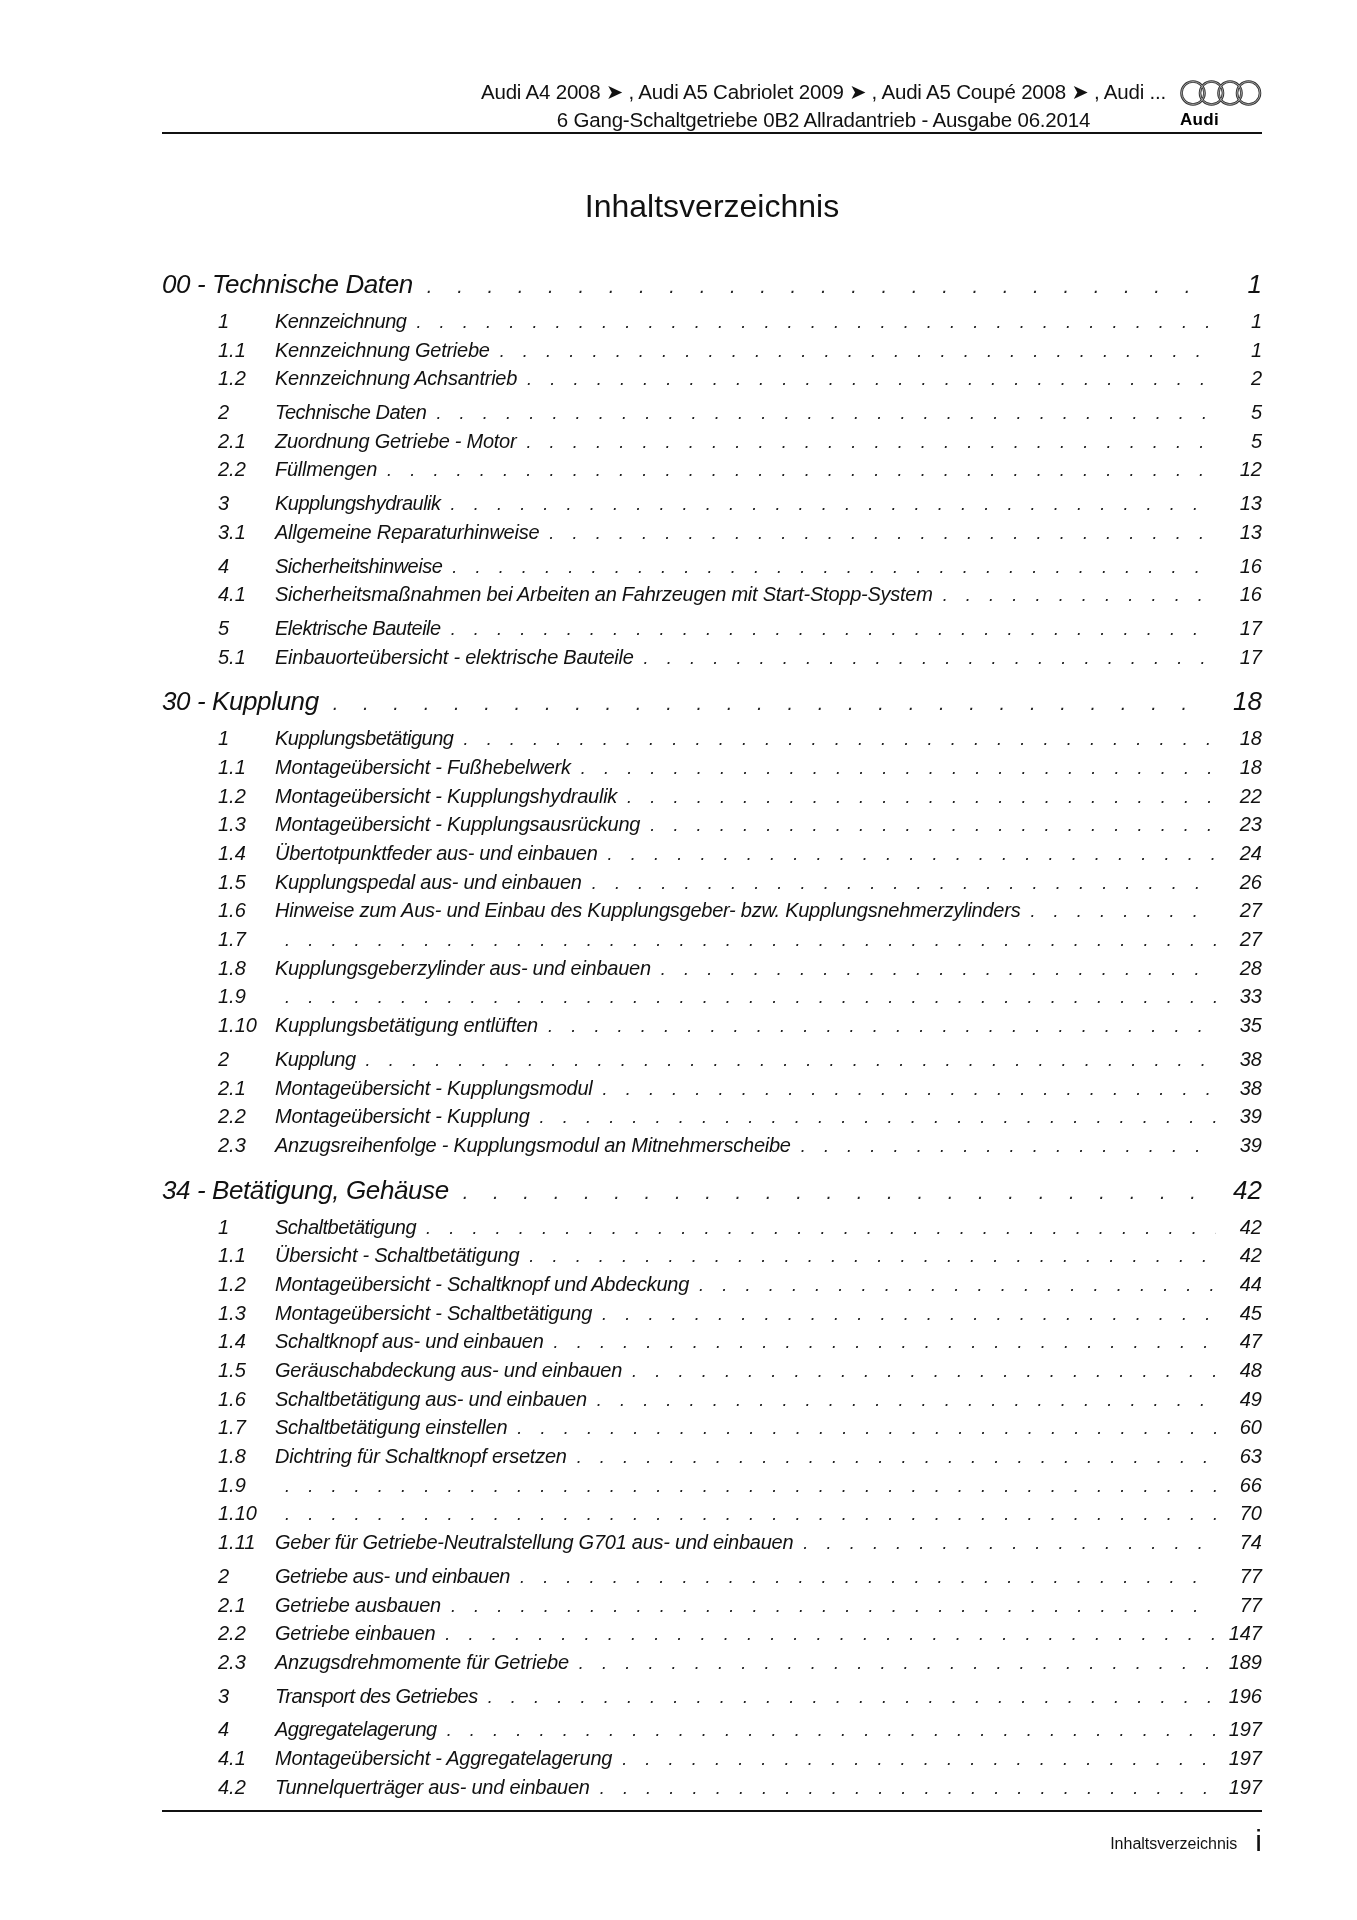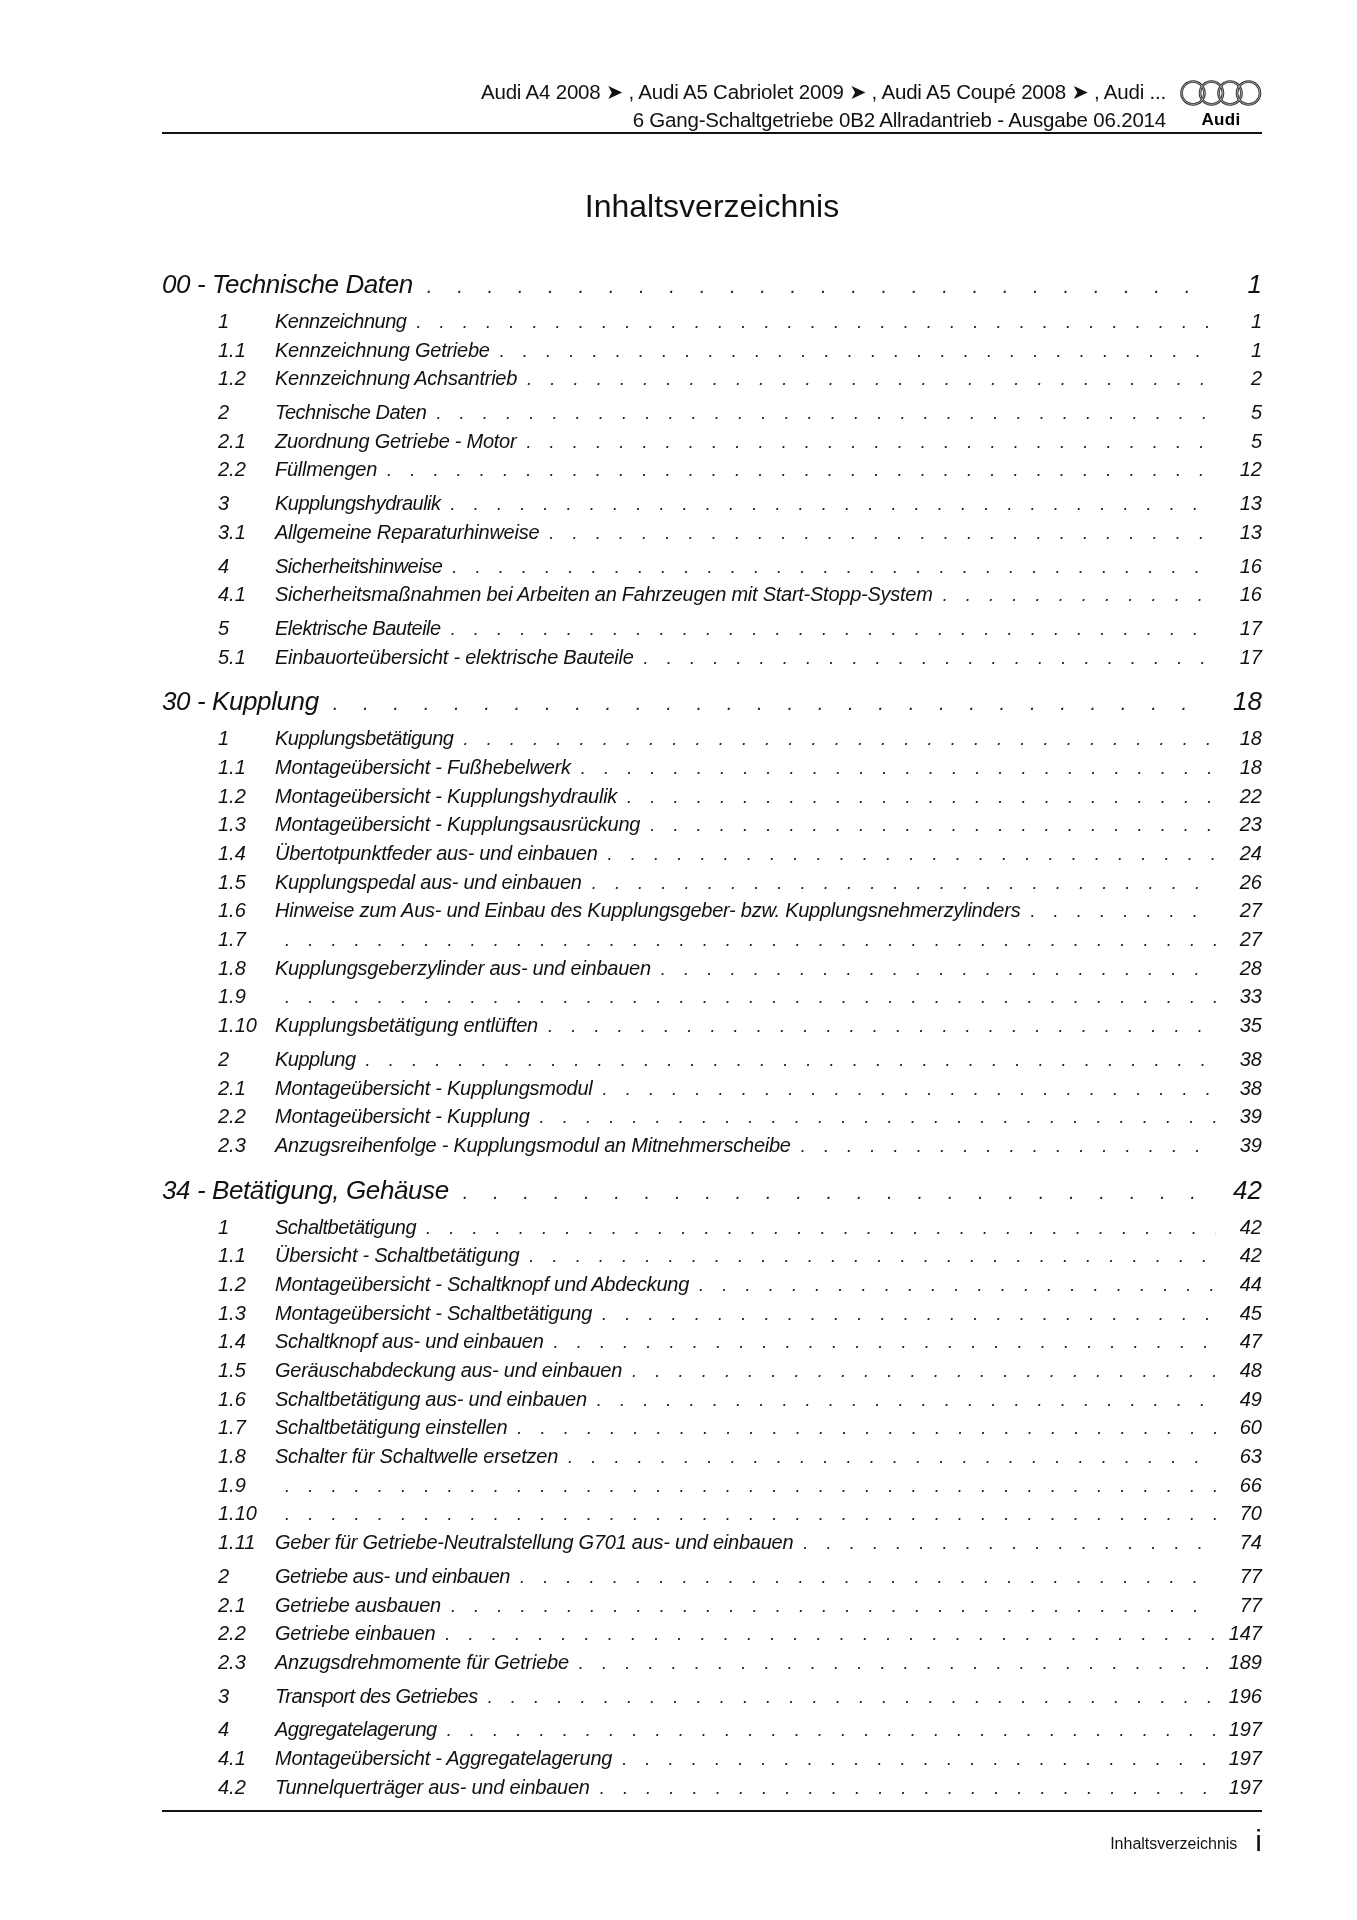--- a/index.html
+++ b/index.html
@@ -1,24 +1,24 @@
 <!DOCTYPE html>
 <html><head>
 <meta charset="utf-8">
 <style>
   html, body { margin: 0; padding: 0; background: #ffffff; }
   body { width: 1357px; height: 1920px; position: relative; overflow: hidden;
          font-family: "Liberation Sans", sans-serif; color: #111111; }
   .page-header { position: absolute; left: 162px; top: 76px; width: 1100px; height: 60px; }
-  .hdr-text { position: absolute; right: 96px; top: 2px; text-align: right;
+  .hdr-text { position: absolute; right: 96px; top: 2px; text-align: center;
               font-size: 20.5px; line-height: 28px; letter-spacing: -0.2px; color: #111; }
   .hdr-line { display: block; white-space: nowrap; }
   .logo { position: absolute; right: 0; top: 3px; width: 82px; height: 52px; }
   .logo svg { display: block; }
-  .logo-word { position: absolute; left: 0; right: 0; top: 31px; text-align: center;
+  .logo-word { position: absolute; left: 0; right: 0; top: 31px; 
                font-weight: bold; font-size: 17px; letter-spacing: 0.3px; color: #000; }
   .hdr-rule { position: absolute; left: 162px; top: 132px; width: 1100px; height: 2px; background: #111; }
 
   .doc-title { position: absolute; left: 162px; top: 186px; width: 1100px; text-align: center;
                font-size: 32px; line-height: 40px; color: #111; }
 
   .toc { position: absolute; left: 162px; top: 266px; width: 1100px; }
   .chapter { margin-bottom: 12px; font-style: italic; }
   .chapter-row { display: flex; align-items: baseline; height: 36px; font-size: 26px; line-height: 36px; }
   .chapter-row .title { white-space: nowrap; letter-spacing: -0.4px; }
@@ -307,21 +307,21 @@
           <span class="page">49</span>
         </div>
         <div class="row lvl2">
           <span class="num">1.7</span>
           <span class="title">Schaltbetätigung einstellen</span>
           <span class="leader"></span>
           <span class="page">60</span>
         </div>
         <div class="row lvl2">
           <span class="num">1.8</span>
-          <span class="title">Schalter für Schaltwelle ersetzen</span>
+          <span class="title">Dichtring für Schaltknopf ersetzen</span>
           <span class="leader"></span>
           <span class="page">63</span>
         </div>
         <div class="row lvl2">
           <span class="num">1.9</span>
           <span class="leader"></span>
           <span class="page">66</span>
         </div>
         <div class="row lvl2">
           <span class="num">1.10</span>

